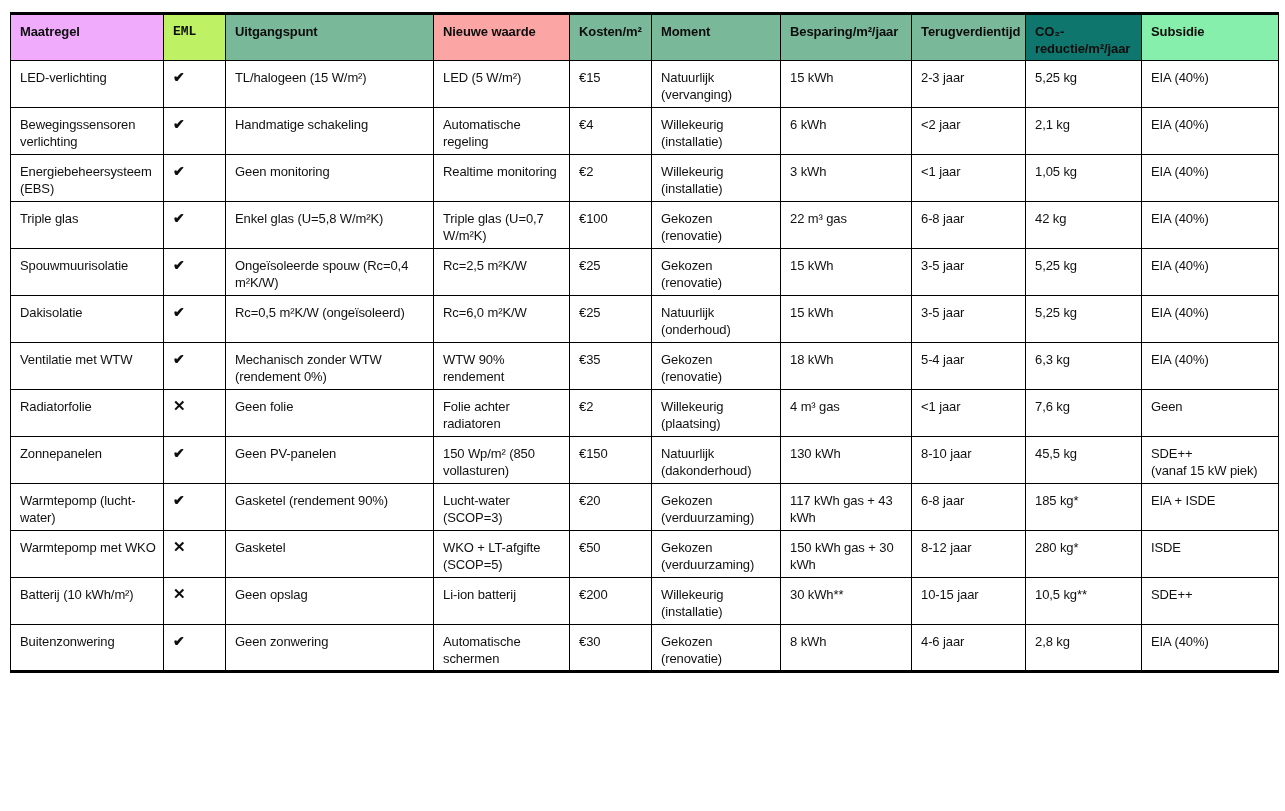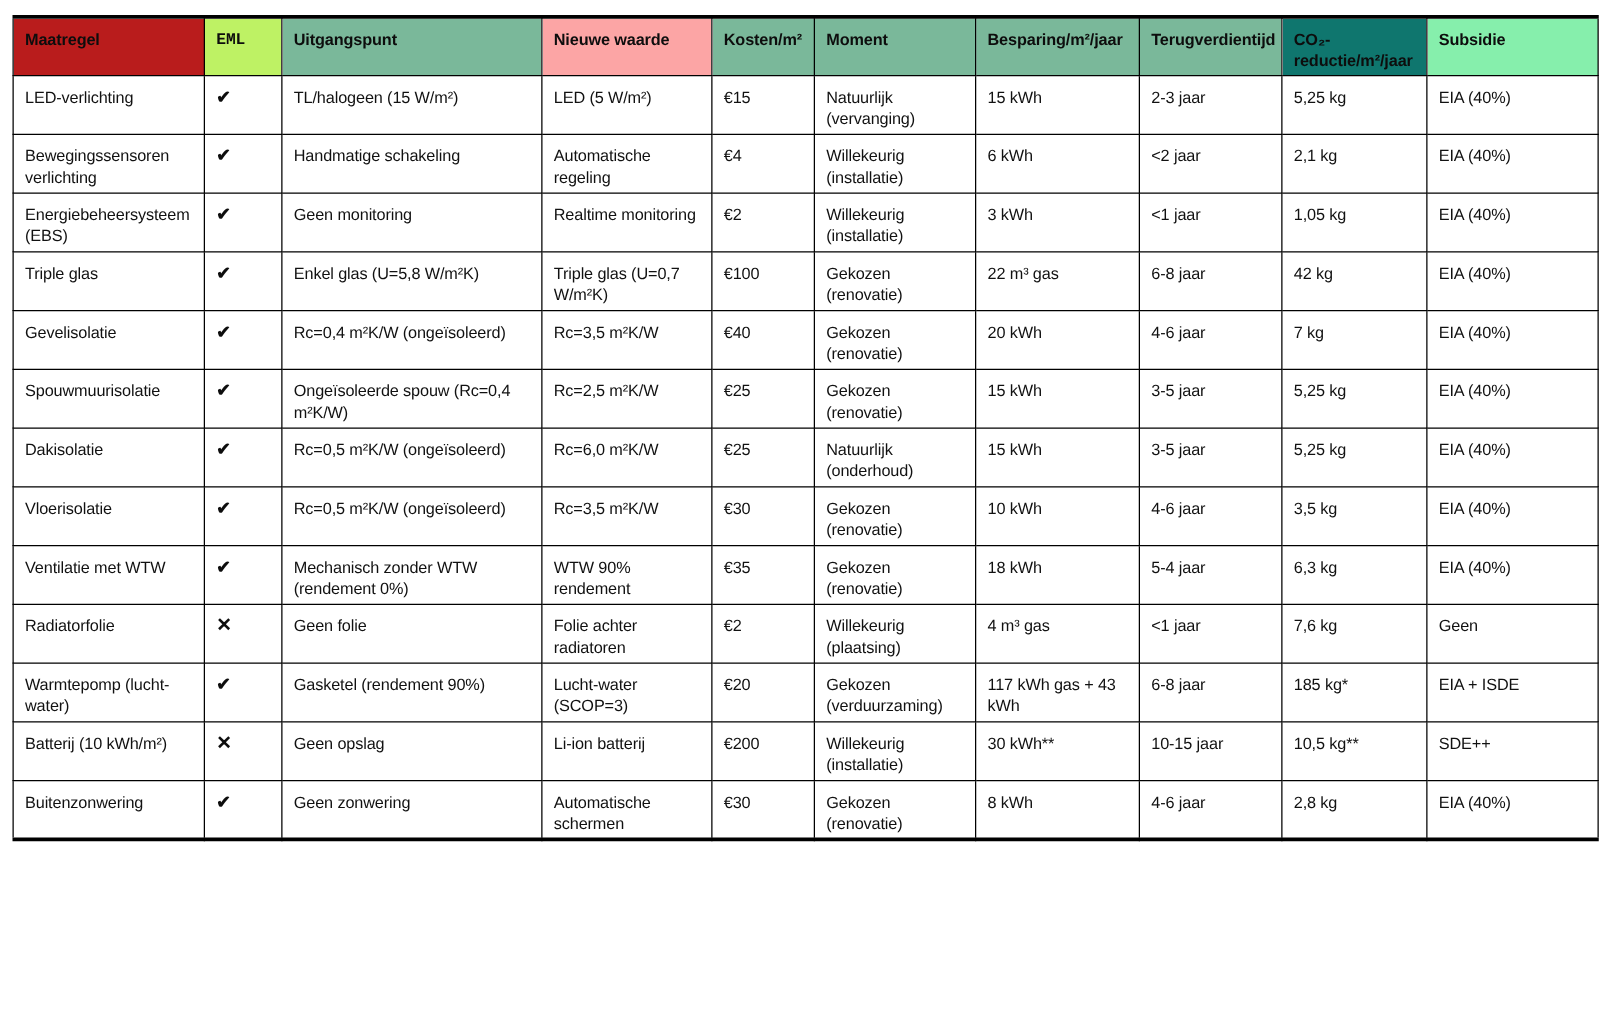--- a/index.html
+++ b/index.html
@@ -75,21 +75,21 @@
         <col class="c3">
         <col class="c4">
       <col class="c5">
         <col class="c6">
         <col class="c7">
         <col class="c8">
         <col class="c9">
     </colgroup>
     <thead>
       <tr>
-          <th style="background: #b91c1c;">Maatregel</th>
+          <th style="background: #f0abfc;">Maatregel</th>
           <th style="background: #bef264; font-family: Liberation Mono, monospace;">EML</th>
           <th style="background: rgb(122, 184, 154);">Uitgangspunt</th>
           <th style="background: #fca5a5;">Nieuwe waarde</th>
           <th style="background: rgb(122, 184, 154);">Kosten/m²</th>
           <th style="background: rgb(122, 184, 154);">Moment</th>
           <th style="background: rgb(122, 184, 154);">Besparing/m²/jaar</th>
           <th style="background: rgb(122, 184, 154);">Terugverdientijd</th>
           <th style="background: #0f766e;">CO₂-
 reductie/m²/jaar</th>
           <th style="background: #86efac;">Subsidie</th>
@@ -146,33 +146,20 @@
 W/m²K)</td>
           <td>€100</td>
           <td>Gekozen
 (renovatie)</td>
           <td>22 m³ gas</td>
           <td>6-8 jaar</td>
           <td>42 kg</td>
           <td>EIA (40%)</td>
         </tr>
         <tr>
-          <td>Gevelisolatie</td>
-          <td><span class="check">✔</span></td>
-          <td>Rc=0,4 m²K/W (ongeïsoleerd)</td>
-          <td>Rc=3,5 m²K/W</td>
-          <td>€40</td>
-          <td>Gekozen
-(renovatie)</td>
-          <td>20 kWh</td>
-          <td>4-6 jaar</td>
-          <td>7 kg</td>
-          <td>EIA (40%)</td>
-        </tr>
-        <tr>
           <td>Spouwmuurisolatie</td>
           <td><span class="check">✔</span></td>
           <td>Ongeïsoleerde spouw (Rc=0,4
 m²K/W)</td>
           <td>Rc=2,5 m²K/W</td>
           <td>€25</td>
           <td>Gekozen
 (renovatie)</td>
           <td>15 kWh</td>
           <td>3-5 jaar</td>
@@ -186,33 +173,20 @@
           <td>Rc=6,0 m²K/W</td>
           <td>€25</td>
           <td>Natuurlijk
 (onderhoud)</td>
           <td>15 kWh</td>
           <td>3-5 jaar</td>
           <td>5,25 kg</td>
           <td>EIA (40%)</td>
         </tr>
         <tr>
-          <td>Vloerisolatie</td>
-          <td><span class="check">✔</span></td>
-          <td>Rc=0,5 m²K/W (ongeïsoleerd)</td>
-          <td>Rc=3,5 m²K/W</td>
-          <td>€30</td>
-          <td>Gekozen
-(renovatie)</td>
-          <td>10 kWh</td>
-          <td>4-6 jaar</td>
-          <td>3,5 kg</td>
-          <td>EIA (40%)</td>
-        </tr>
-        <tr>
           <td>Ventilatie met WTW</td>
           <td><span class="check">✔</span></td>
           <td>Mechanisch zonder WTW
 (rendement 0%)</td>
           <td>WTW 90%
 rendement</td>
           <td>€35</td>
           <td>Gekozen
 (renovatie)</td>
           <td>18 kWh</td>
@@ -228,36 +202,66 @@
 radiatoren</td>
           <td>€2</td>
           <td>Willekeurig
 (plaatsing)</td>
           <td>4 m³ gas</td>
           <td>&lt;1 jaar</td>
           <td>7,6 kg</td>
           <td>Geen</td>
         </tr>
         <tr>
+          <td>Zonnepanelen</td>
+          <td><span class="check">✔</span></td>
+          <td>Geen PV-panelen</td>
+          <td>150 Wp/m² (850
+vollasturen)</td>
+          <td>€150</td>
+          <td>Natuurlijk
+(dakonderhoud)</td>
+          <td>130 kWh</td>
+          <td>8-10 jaar</td>
+          <td>45,5 kg</td>
+          <td>SDE++
+(vanaf 15 kW piek)</td>
+        </tr>
+        <tr>
           <td>Warmtepomp (lucht-
 water)</td>
           <td><span class="check">✔</span></td>
           <td>Gasketel (rendement 90%)</td>
           <td>Lucht-water
 (SCOP=3)</td>
           <td>€20</td>
           <td>Gekozen
 (verduurzaming)</td>
           <td>117 kWh gas + 43
 kWh</td>
           <td>6-8 jaar</td>
           <td>185 kg*</td>
           <td>EIA + ISDE</td>
         </tr>
         <tr>
+          <td>Warmtepomp met WKO</td>
+          <td><span class="cross">✕</span></td>
+          <td>Gasketel</td>
+          <td>WKO + LT-afgifte
+(SCOP=5)</td>
+          <td>€50</td>
+          <td>Gekozen
+(verduurzaming)</td>
+          <td>150 kWh gas + 30
+kWh</td>
+          <td>8-12 jaar</td>
+          <td>280 kg*</td>
+          <td>ISDE</td>
+        </tr>
+        <tr>
           <td>Batterij (10 kWh/m²)</td>
           <td><span class="cross">✕</span></td>
           <td>Geen opslag</td>
           <td>Li-ion batterij</td>
           <td>€200</td>
           <td>Willekeurig
 (installatie)</td>
           <td>30 kWh**</td>
           <td>10-15 jaar</td>
           <td>10,5 kg**</td>

